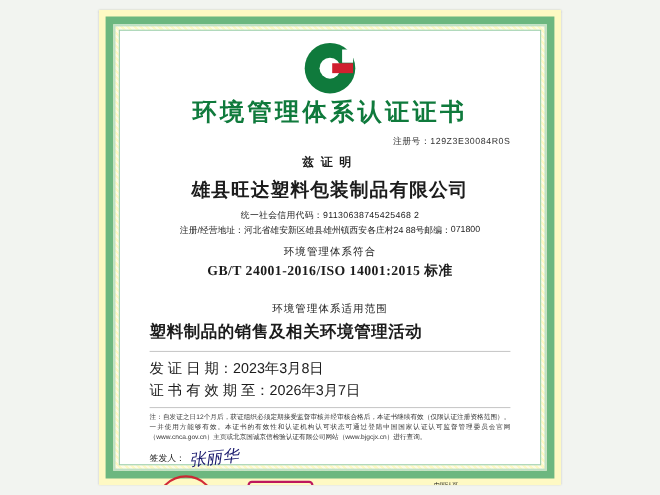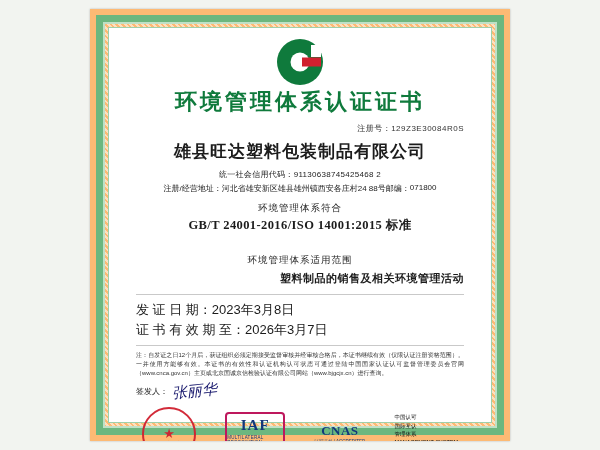--- a/index.html
+++ b/index.html
@@ -20,21 +20,21 @@
     display: flex;
     align-items: center;
     justify-content: center;
   }
 
   
   .cert-page {
     position: relative;
     width: 420px;
     height: 432px;
-    background: #fdba74;
+    background: #fef9c3;
     box-shadow: 0 0 2px rgba(0,0,0,0.25);
     overflow: hidden;
   }
 
   .border-outer {
     position: absolute;
     inset: 6px;
     border: 7px solid #6cb77f;
     background:
       repeating-linear-gradient(45deg, rgba(255,255,255,0.55) 0 2px, rgba(108,183,127,0) 2px 4px);
@@ -169,23 +169,23 @@
   }
 
   .scope-label {
     text-align: center;
     font-size: 9.5px;
     margin: 4px 0 2px 0;
     letter-spacing: 1px;
   }
 
   .scope-value {
-    text-align: right;
-    font-weight: bold;
-    font-size: 11px;
+    text-align: left;
+    font-weight: bold;
+    font-size: 15px;
     margin: 4px 0 8px 0;
     letter-spacing: 0.5px;
   }
 
   .rule {
     height: 1px;
     background: #c9c9c9;
     margin: 6px 0 5px 0;
   }
 
@@ -321,20 +321,21 @@
       <div class="logo">
         <div class="g-ring"></div>
         <div class="g-notch"></div>
         <div class="g-bar"></div>
       </div>
 
       <div class="title">环境管理体系认证证书</div>
 
       <div class="reg-line">注册号：129Z3E30084R0S</div>
 
+      <div class="hereby">兹证明</div>
 
       <div class="company">雄县旺达塑料包装制品有限公司</div>
 
       <div class="kv">统一社会信用代码：91130638745425468 2</div>
 
       <div class="kv-row">
         <span>注册/经营地址：</span>
         <span>河北省雄安新区雄县雄州镇西安各庄村24 88号</span>
         <span>邮编：</span>
         <span>071800</span>

